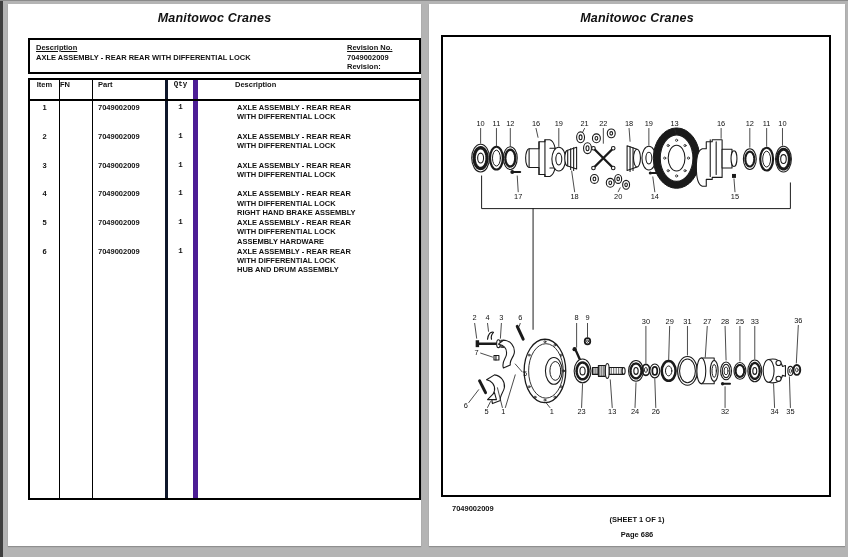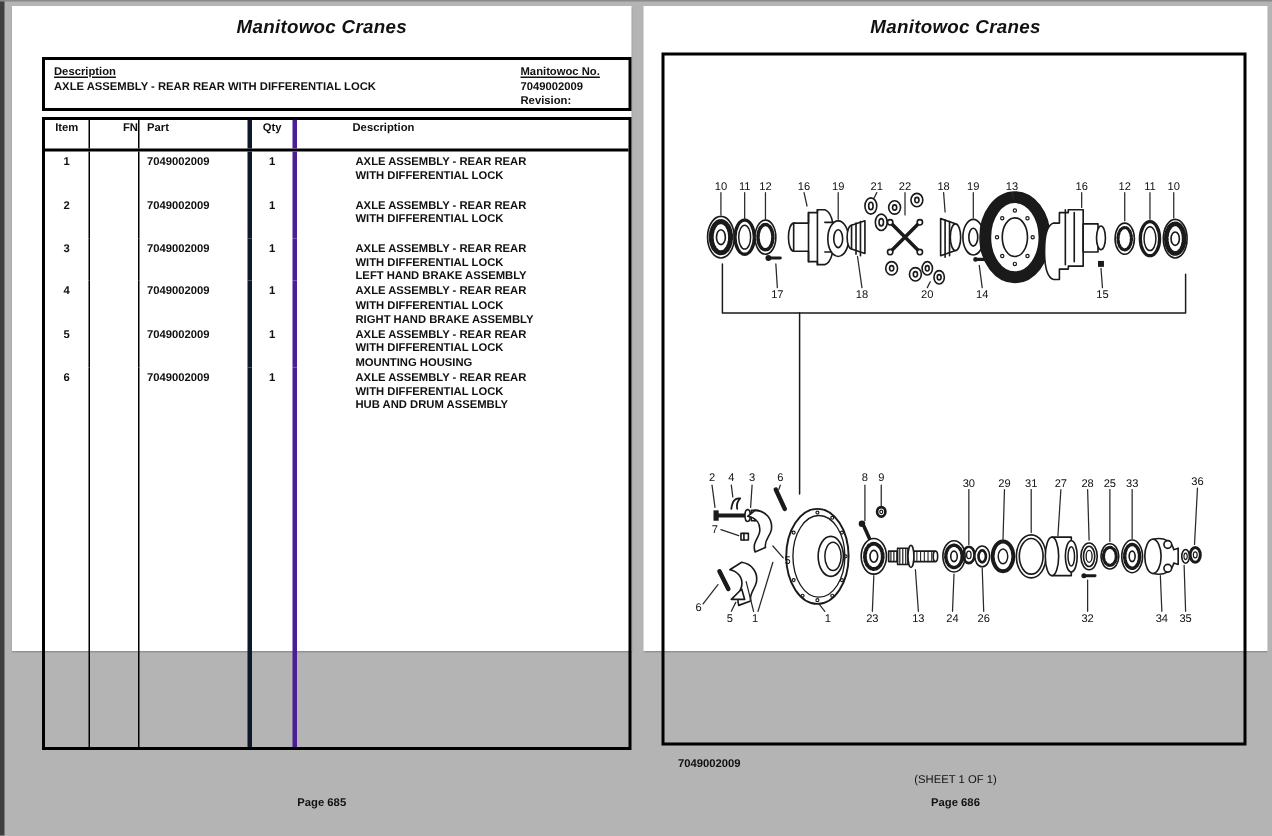--- a/index.html
+++ b/index.html
@@ -1,47 +1,47 @@
 <!DOCTYPE html>
 <html><head>
 <meta charset="utf-8">
 <style>
   html,body{margin:0;padding:0;}
   body{width:848px;height:557px;background:#b4b4b4;font-family:"Liberation Sans",sans-serif;position:relative;overflow:hidden;color:#111;}
   .edge-left{position:absolute;left:0;top:0;width:3px;height:557px;background:#3f3f3f;}
   .edge-top{position:absolute;left:0;top:0;width:848px;height:1px;background:#8a8a8a;}
-  .page{position:absolute;top:4px;height:430px;background:#ffffff;box-shadow:0 1px 1px #8f8f8f;}
+  .page{position:absolute;top:4px;height:542px;background:#ffffff;box-shadow:0 1px 1px #8f8f8f;}
   .page-left{left:8px;width:413px;}
   .page-right{left:429px;width:416px;}
   .page-title{position:absolute;top:7px;left:0;right:0;text-align:center;font-size:12.5px;font-weight:bold;font-style:italic;letter-spacing:.2px;}
   
   .info-box{position:absolute;left:20px;top:34px;width:393px;height:36px;border:2px solid #000;box-sizing:border-box;font-size:7.5px;font-weight:bold;line-height:9.5px;}
   .info-left{position:absolute;left:6px;top:3px;}
   .info-right{position:absolute;left:317px;top:3px;}
   .u{text-decoration:underline;}
   
   .parts-table{position:absolute;left:20px;top:74px;width:393px;height:422px;border:2px solid #000;box-sizing:border-box;display:flex;flex-direction:column;font-size:7.5px;font-weight:bold;}
   .t-head{display:flex;height:19px;border-bottom:2px solid #000;align-items:center;flex:none;}
   .t-row{display:flex;height:28.8px;flex:none;}
   .t-fill{display:flex;flex:1;}
   .c{box-sizing:border-box;height:100%;}
   .col-item{width:30px;text-align:center;border-right:1px solid #000;}
-  .col-fn{width:33px;text-align:right;border-right:1px solid #000;}
+  .col-fn{width:33px;text-align:left;border-right:1px solid #000;}
   .col-part{width:75px;border-right:3px solid #0f172a;padding-left:5px;}
-  .col-qty{width:30px;text-align:center;border-right:3px solid #4c1d95;}
+  .col-qty{width:30px;text-align:center;border-right:5px solid #4c1d95;font-family:Liberation Mono, monospace;}
   .col-desc{flex:1;padding-left:5px;}
   .t-head .col-desc{padding-left:37px;}
   .t-row .c{padding-top:2px;line-height:9.2px;}
   .desc-line{display:block;margin-left:34px;}
   .page-num{position:absolute;top:526px;left:0;right:0;text-align:center;font-size:7.5px;font-weight:bold;}
   
   .diagram-box{position:absolute;left:12px;top:31px;width:390px;height:462px;border:2px solid #000;box-sizing:border-box;}
   .diagram-box svg{display:block;width:100%;height:100%;}
   .footer-asm{position:absolute;left:23px;top:500px;font-size:7.5px;font-weight:bold;}
-  .footer-sheet{position:absolute;top:511px;left:0;right:0;text-align:center;font-size:7.5px;font-weight:normal;}
+  .footer-sheet{position:absolute;top:511px;left:0;right:0;text-align:center;font-size:7.5px;font-weight:bold;}
   
   #diagram-svg *{vector-effect:none;}
   #diagram-svg{stroke:#1a1a1a;fill:none;stroke-width:1.1;stroke-linecap:round;stroke-linejoin:round;}
   .fw{fill:#ffffff;}
   .fd{fill:#1a1a1a;stroke:none;}
   .dash{stroke-dasharray:1.5 1.2;}
   .teeth{stroke-dasharray:2 1.7;}
   #callout-layer text{font-family:"Liberation Sans",sans-serif;font-size:7.5px;fill:#111;stroke:none;text-anchor:middle;}
   #callout-layer line{stroke:#2a2a2a;stroke-width:.85;}
 </style>
@@ -53,21 +53,21 @@
 
 <div class="page page-left">
   <div class="page-title">Manitowoc Cranes</div>
 
   <div class="info-box">
     <div class="info-left">
       <div class="u">Description</div>
       <div>AXLE ASSEMBLY - REAR REAR WITH DIFFERENTIAL LOCK</div>
     </div>
     <div class="info-right">
-      <div class="u">Manitowoc No.</div>
+      <div class="u">Revision No.</div>
       <div>7049002009</div>
       <div>Revision:</div>
     </div>
   </div>
 
   <div class="parts-table">
     <div class="t-head">
       <div class="c col-item">Item</div>
       <div class="c col-fn">FN</div>
       <div class="c col-part">Part</div>
@@ -98,21 +98,20 @@
     </div>
 
     <div class="t-row">
       <div class="c col-item">3</div>
       <div class="c col-fn"></div>
       <div class="c col-part">7049002009</div>
       <div class="c col-qty">1</div>
       <div class="c col-desc">
         <span class="desc-line">AXLE ASSEMBLY - REAR REAR</span>
         <span class="desc-line">WITH DIFFERENTIAL LOCK</span>
-        <span class="desc-line">LEFT HAND BRAKE ASSEMBLY</span>
       </div>
     </div>
 
     <div class="t-row">
       <div class="c col-item">4</div>
       <div class="c col-fn"></div>
       <div class="c col-part">7049002009</div>
       <div class="c col-qty">1</div>
       <div class="c col-desc">
         <span class="desc-line">AXLE ASSEMBLY - REAR REAR</span>
@@ -122,21 +121,21 @@
     </div>
 
     <div class="t-row">
       <div class="c col-item">5</div>
       <div class="c col-fn"></div>
       <div class="c col-part">7049002009</div>
       <div class="c col-qty">1</div>
       <div class="c col-desc">
         <span class="desc-line">AXLE ASSEMBLY - REAR REAR</span>
         <span class="desc-line">WITH DIFFERENTIAL LOCK</span>
-        <span class="desc-line">MOUNTING HOUSING</span>
+        <span class="desc-line">ASSEMBLY HARDWARE</span>
       </div>
     </div>
 
     <div class="t-row">
       <div class="c col-item">6</div>
       <div class="c col-fn"></div>
       <div class="c col-part">7049002009</div>
       <div class="c col-qty">1</div>
       <div class="c col-desc">
         <span class="desc-line">AXLE ASSEMBLY - REAR REAR</span>
@@ -147,21 +146,20 @@
 
     <div class="t-fill">
       <div class="c col-item"></div>
       <div class="c col-fn"></div>
       <div class="c col-part"></div>
       <div class="c col-qty"></div>
       <div class="c col-desc"></div>
     </div>
   </div>
 
-  <div class="page-num">Page 685</div>
 </div>
 
 <div class="page page-right">
   <div class="page-title">Manitowoc Cranes</div>
 
   <div class="diagram-box">
     <svg id="diagram-svg" viewBox="0 0 390 462" xmlns="http://www.w3.org/2000/svg">
 
       <g>
 

